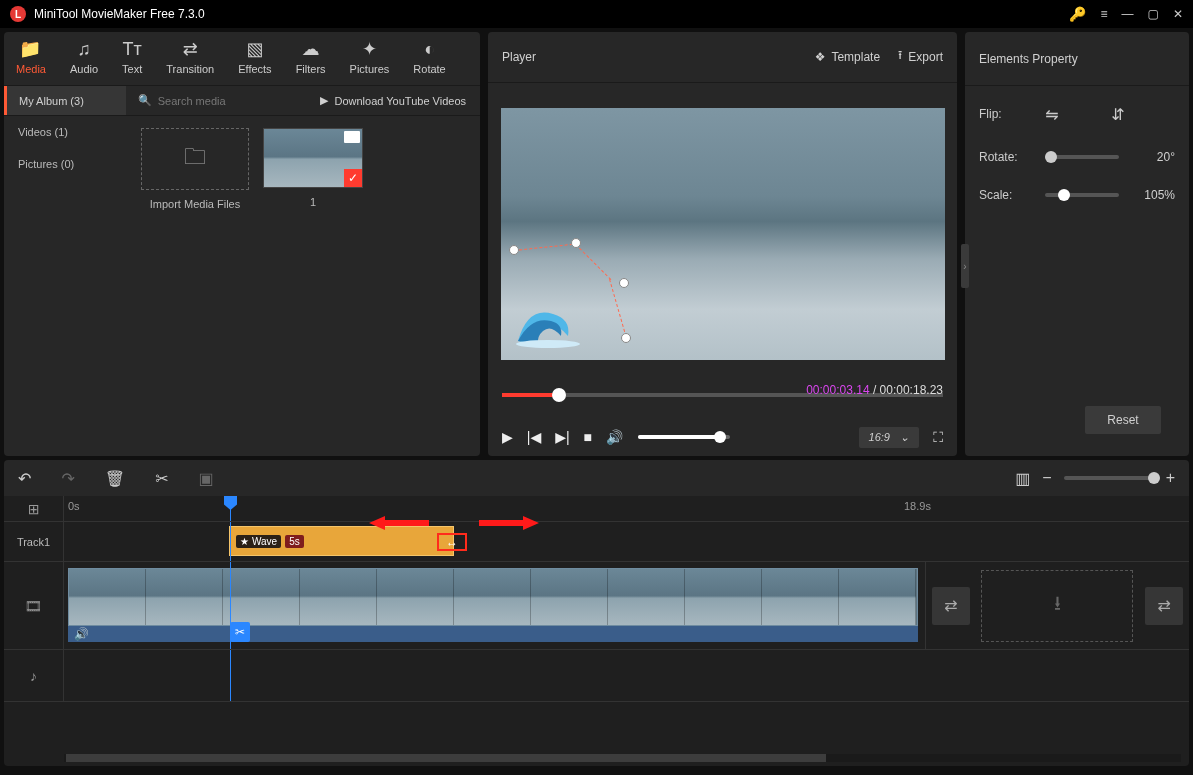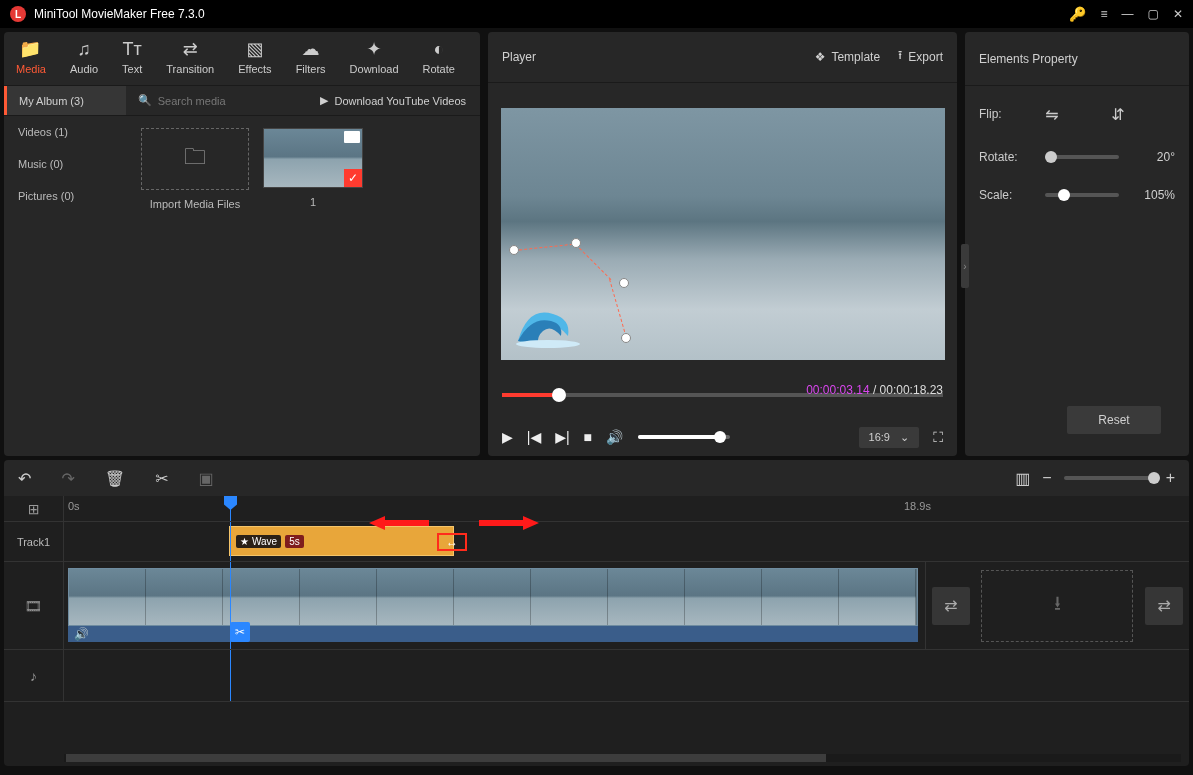--- a/index.html
+++ b/index.html
@@ -56,36 +56,36 @@
 .seek-fill { position: absolute; top: 10px; left: 0; height: 4px; background: #ff3b2f; width: 13%; }
 .seek-thumb { position: absolute; top: 5px; left: 13%; width: 14px; height: 14px; background: #fff; border-radius: 50%; margin-left:-7px; }
 .player-time { position:absolute; right:0; top:0; font-size:12px;}
 .time-cur { color:#d946ef; }
 .time-total { color:#ddd; }
 .player-ctrls { height: 40px; display: flex; align-items: center; padding: 0 14px; gap: 14px; }
 .ctrl-ic { cursor: pointer; color: #eee; font-size: 14px; }
 .vol-track { width: 92px; height: 4px; background: #666; position: relative; border-radius:2px; }
 .vol-fill { height: 4px; background: #fff; width: 90%; border-radius:2px; }
 .vol-thumb { position:absolute; left:90%; top:-4px; width:12px; height:12px; background:#fff; border-radius:50%; margin-left:-6px;}
-.aspect-sel { margin-left: auto; background:#3a3a3a; padding:4px 10px; border-radius:2px; display:flex; align-items:center; gap:10px; cursor:pointer; font-size:11px;}
+.aspect-sel { margin-left: auto; background:#3a3a3a; padding:4px 10px; border-radius:2px; display:flex; align-items:center; gap:10px; cursor:pointer; font-size:11px;font-style:italic;}
 .fullscreen-ic { cursor: pointer; font-size: 14px; }
 
 
 .prop-panel { flex: 1; display: flex; flex-direction: column; position:relative; }
 .expand-handle { position:absolute; left:-4px; top:50%; width:8px; height:44px; background:#3a3a3a; border-radius:2px; display:flex; align-items:center; justify-content:center; color:#888; font-size:10px; cursor:pointer;}
 .prop-head { height: 54px; display: flex; align-items: center; padding: 0 14px; border-bottom: 1px solid #1a1a1a; font-size: 12px; }
 .prop-body { padding: 16px 14px; flex: 1; }
 .prop-row { display: flex; align-items: center; margin-bottom: 24px; gap:8px; }
 .prop-label { width: 50px; font-size: 12px; color: #ccc; }
 .flip-btn { width: 30px; height: 24px; display: inline-flex; align-items: center; justify-content: center; cursor: pointer; font-size:16px; color:#ccc; }
 .slider { flex: 1; height: 4px; background: #555; position: relative; margin: 0 8px; border-radius:2px; }
 .slider-thumb { position: absolute; top: -4px; width: 12px; height: 12px; background: #ccc; border-radius: 50%; margin-left:-6px; }
 .slider-thumb.white { background:#fff; }
 .prop-val { width: 40px; text-align: right; font-size: 12px; }
-.reset-btn { margin: 0 14px 10px auto; background:#3a3a3a; padding:7px 20px; border-radius:2px; cursor:pointer; font-size: 12px; width:94px; text-align:center; }
+.reset-btn { margin: 0 14px 10px auto; background:#3a3a3a; padding:7px 20px; border-radius:2px; cursor:pointer; font-size: 12px; width:76px; text-align:center; }
 .prop-foot { padding: 0 14px 12px; display:flex; justify-content:flex-end;}
 
 
 .timeline-tools { height: 36px; background: #272727; margin: 0 4px; border-radius: 4px 4px 0 0; display: flex; align-items: center; padding: 0 14px; gap: 30px; }
 .tl-tool { cursor: pointer; color: #ccc; font-size: 16px; }
 .tl-tool.disabled { color: #666; }
 .tl-tools-right { margin-left: auto; display: flex; align-items: center; gap: 12px; }
 .zoom-track { width: 90px; height: 4px; background: #555; position: relative; border-radius:2px;}
 .zoom-thumb { position:absolute; right:0; top:-4px; width:12px; height:12px; background:#ccc; border-radius:50%; margin-right:-6px;}
 
@@ -162,42 +162,41 @@
       <div class="topnav-item">
           <span class="topnav-icon">▧</span>
           <span>Effects</span>
         </div>
       <div class="topnav-item">
           <span class="topnav-icon">☁</span>
           <span>Filters</span>
         </div>
       <div class="topnav-item">
           <span class="topnav-icon">✦</span>
-          <span>Download</span>
+          <span>Pictures</span>
         </div>
       <div class="topnav-item">
           <span class="topnav-icon">◐</span>
           <span>Rotate</span>
         </div>
     </div>
     <div class="media-sub">
       <div class="media-sub-left">My Album (3)</div>
       <div class="media-sub-search">
           <span>🔍</span>
           <span>Search media</span>
         </div>
       <div class="media-sub-dl">
           <span>▶</span>
           <span>Download YouTube Videos</span>
         </div>
     </div>
     <div class="media-body">
       <div class="media-sidenav">
         <div class="media-sidenav-item">Videos (1)</div>
-        <div class="media-sidenav-item">Music (0)</div>
         <div class="media-sidenav-item">Pictures (0)</div>
       </div>
       <div class="media-grid">
         <div class="import-card">
           <div class="import-box">
               <span style="font-size:22px;color:#aaa;">🗀</span>
             </div>
           <div class="import-label">Import Media Files</div>
         </div>
         <div class="thumb-card">

